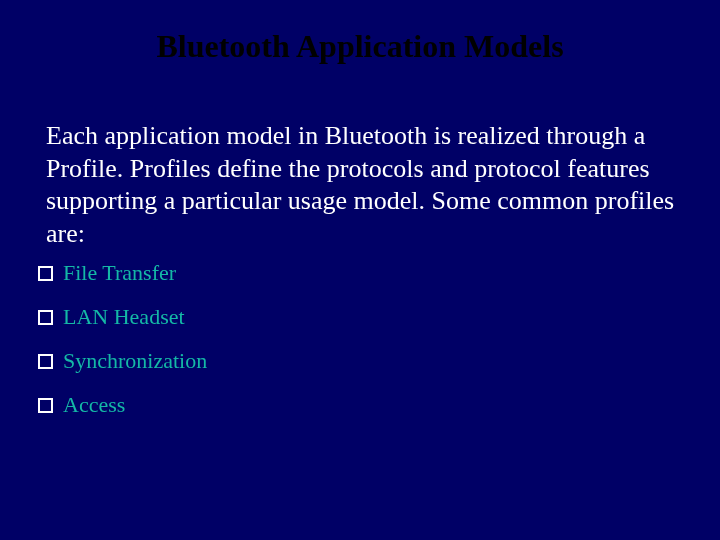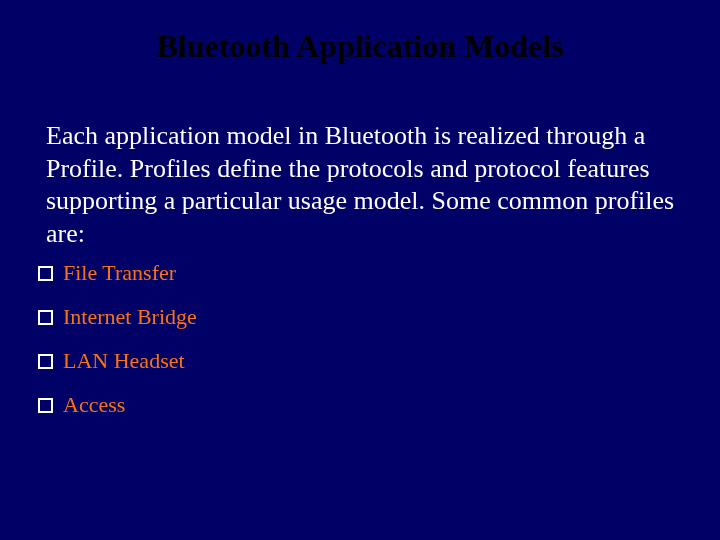--- a/index.html
+++ b/index.html
@@ -42,21 +42,21 @@
     position: absolute;
     top: 260px;
     left: 38px;
     right: 38px;
   }
   .bullet-item {
     display: flex;
     align-items: center;
     margin-bottom: 18px;
     font-size: 22px;
-    color: #f97316;
+    color: #14b8a6;
   }
   .bullet-icon {
     display: inline-block;
     width: 15px;
     height: 15px;
     border: 2px solid #ffffff;
     box-sizing: border-box;
     margin-right: 10px;
     flex-shrink: 0;
   }
@@ -70,25 +70,25 @@
 
   <div class="body-text">Each application model in Bluetooth is realized through a Profile. Profiles define the protocols and protocol features supporting a particular usage model. Some common profiles are:</div>
 
   <div class="bullets">
     <div class="bullet-item">
       <span class="bullet-icon"></span>
       <span>File Transfer</span>
     </div>
     <div class="bullet-item">
       <span class="bullet-icon"></span>
-      <span>Internet Bridge</span>
+      <span>LAN Headset</span>
     </div>
     <div class="bullet-item">
       <span class="bullet-icon"></span>
-      <span>LAN Headset</span>
+      <span>Synchronization</span>
     </div>
     <div class="bullet-item">
       <span class="bullet-icon"></span>
       <span>Access</span>
     </div>
   </div>
 
 </div>
 
 </body></html>

